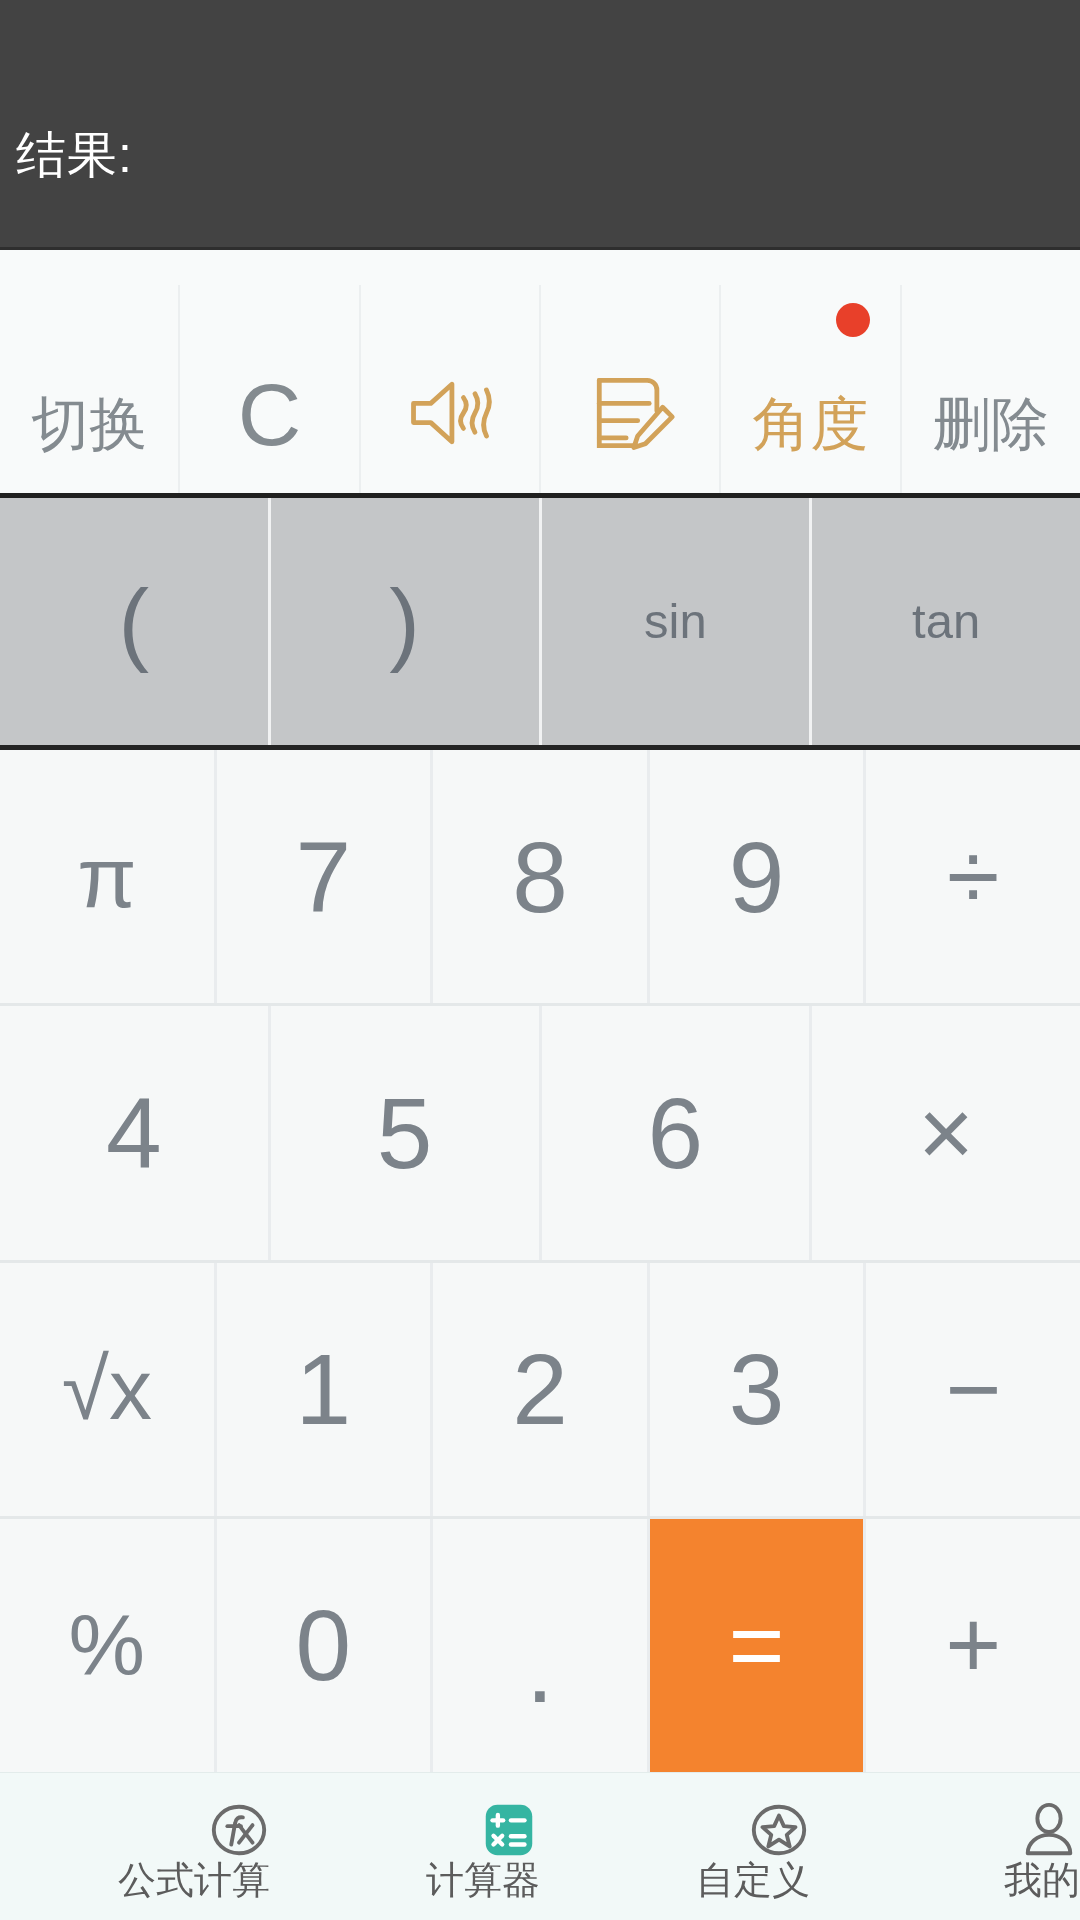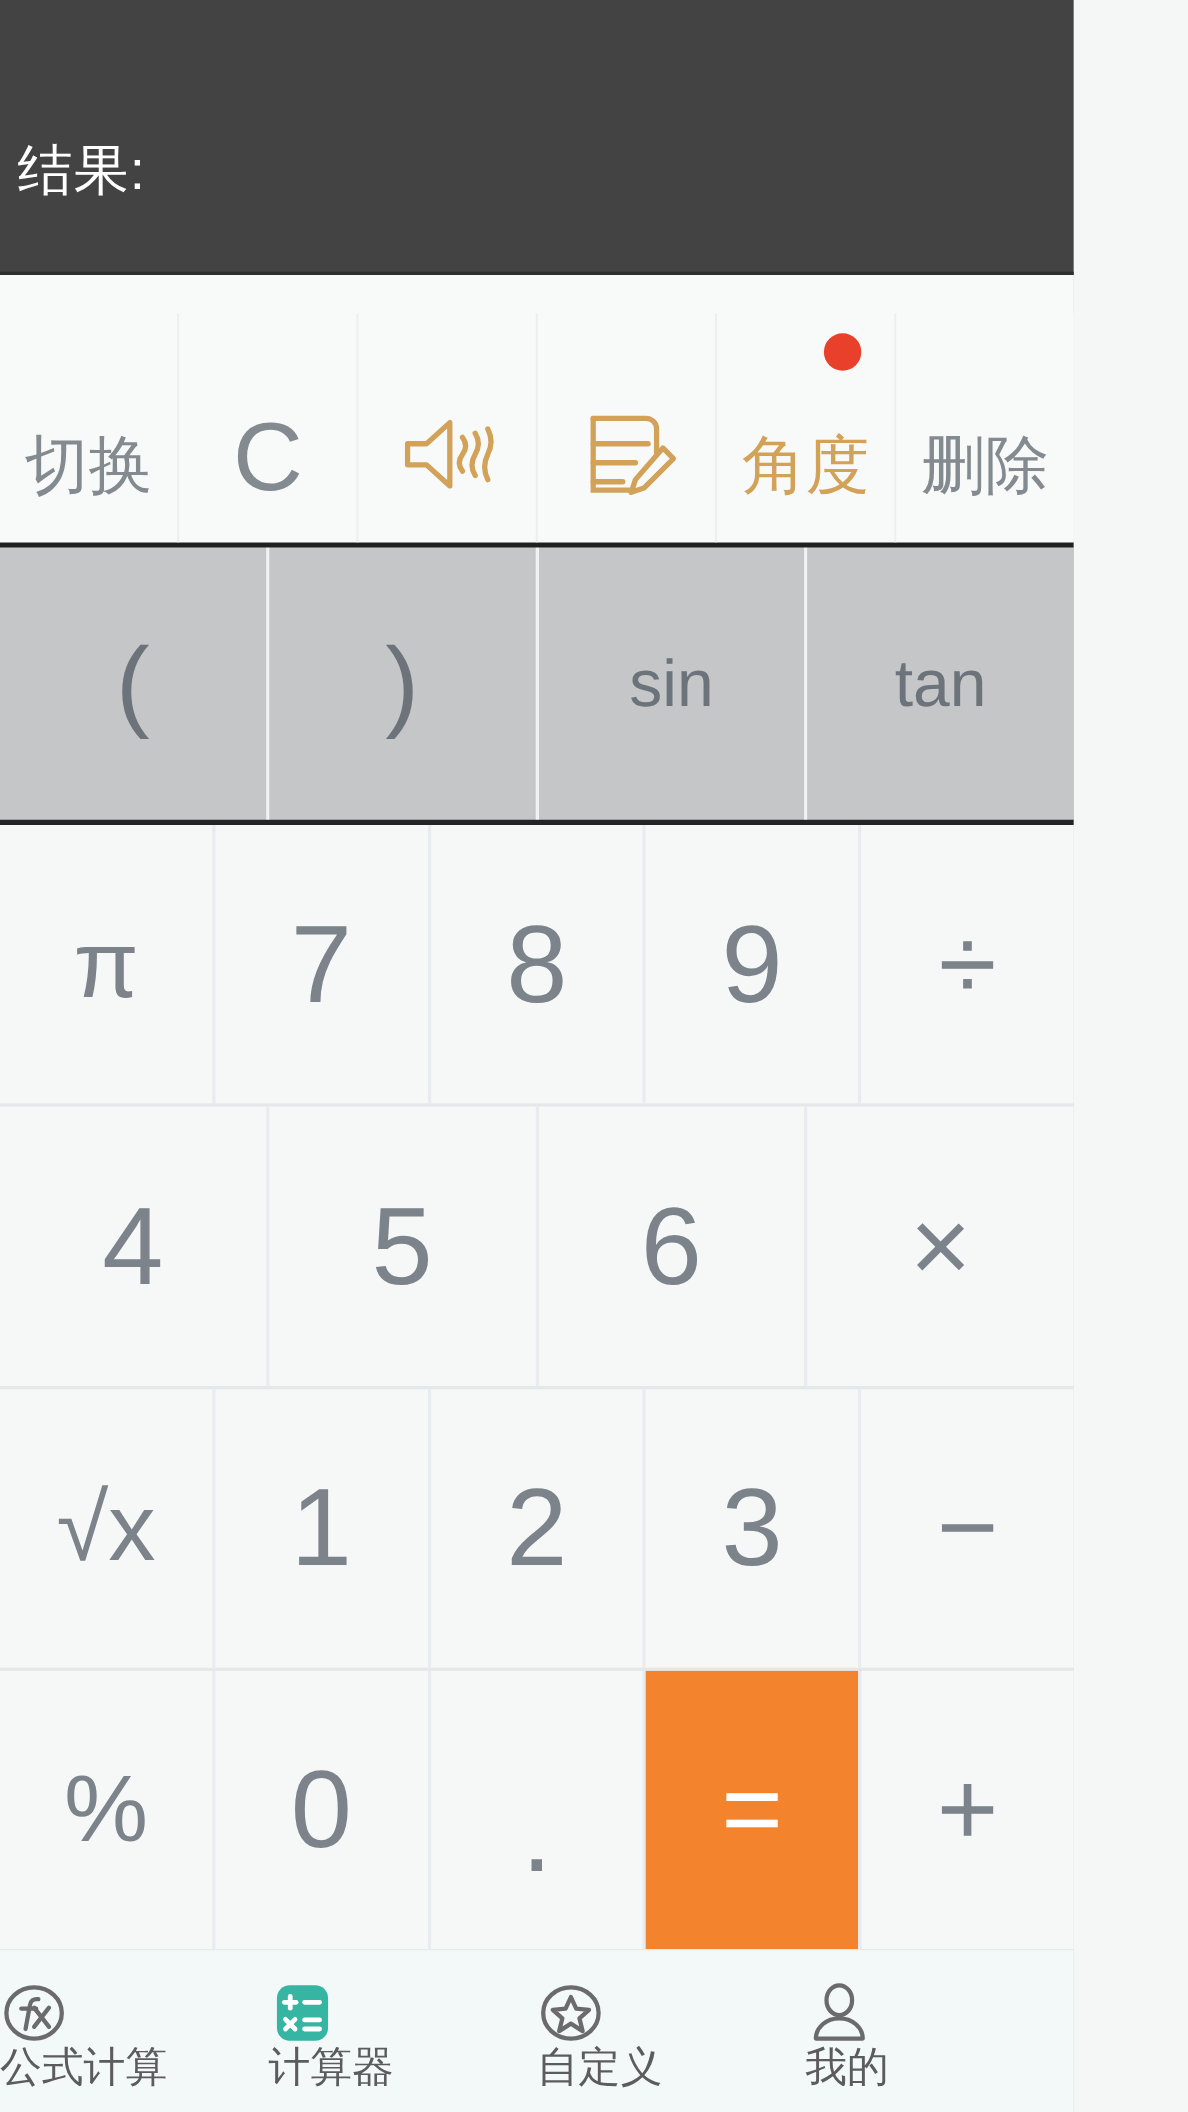--- a/index.html
+++ b/index.html
@@ -4,25 +4,25 @@
 <style>
   * { box-sizing: border-box; margin: 0; padding: 0; }
   html, body {
     width: 1080px;
     height: 1920px;
     overflow: hidden;
     background: #f5f7f7;
     font-family: "Liberation Sans", "DejaVu Sans", sans-serif;
   }
   #app {
-    width: 976px;
+    width: 1080px;
     height: 1920px;
     display: flex;
     flex-direction: column;
-    background: #f0abfc;
+    background: #b91c1c;
   }
 
   
   .display {
     height: 250px;
     background: #434343;
     position: relative;
     flex: 0 0 250px;
     border-bottom: 3px solid #2e2e2e;
   }
@@ -103,21 +103,21 @@
     border-bottom: 5px solid #242424;
   }
   .sci-btn {
     flex: 1 1 0;
     display: flex;
     align-items: center;
     justify-content: center;
     background: #c4c6c8;
     border-right: 3px solid #f1f2f3;
     color: #6c737b;
-    font-size: 60px;
+    font-size: 49px;
     font-weight: 300;
     line-height: 1;
   }
   .sci-btn:last-child { border-right: none; text-align: right; }
   .sci-btn.paren { font-size: 92px; }
 
   
   .keypad {
     flex: 1 1 auto;
     display: flex;
@@ -157,21 +157,21 @@
   .bottom-nav {
     flex: 0 0 148px;
     display: flex;
     background: #f2f9f8;
     border-top: 1px solid #e3eceb;
   }
   .nav-item {
     flex: 1 1 0;
     display: flex;
     flex-direction: column;
-    align-items: flex-start;
+    align-items: flex-end;
     justify-content: center;
     gap: 0;
     padding-top: 4px;
   }
   .nav-icon { width: 62px; height: 62px; display: block; }
   .nav-label {
     font-size: 38px;
     color: #5c5c5c;
     line-height: 1;
   }

